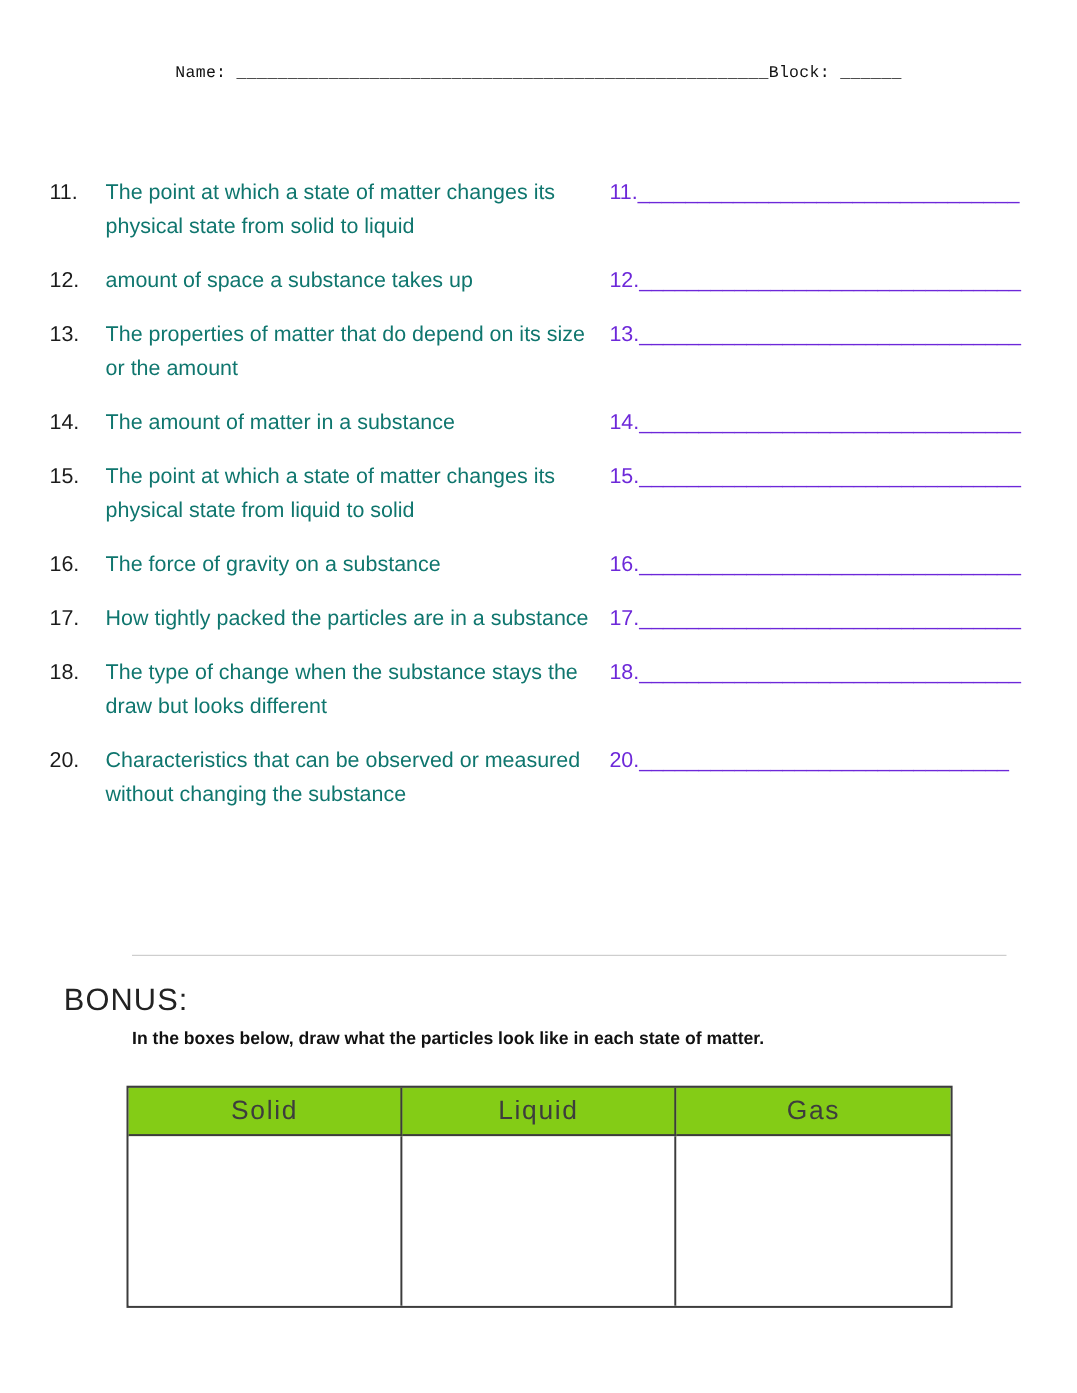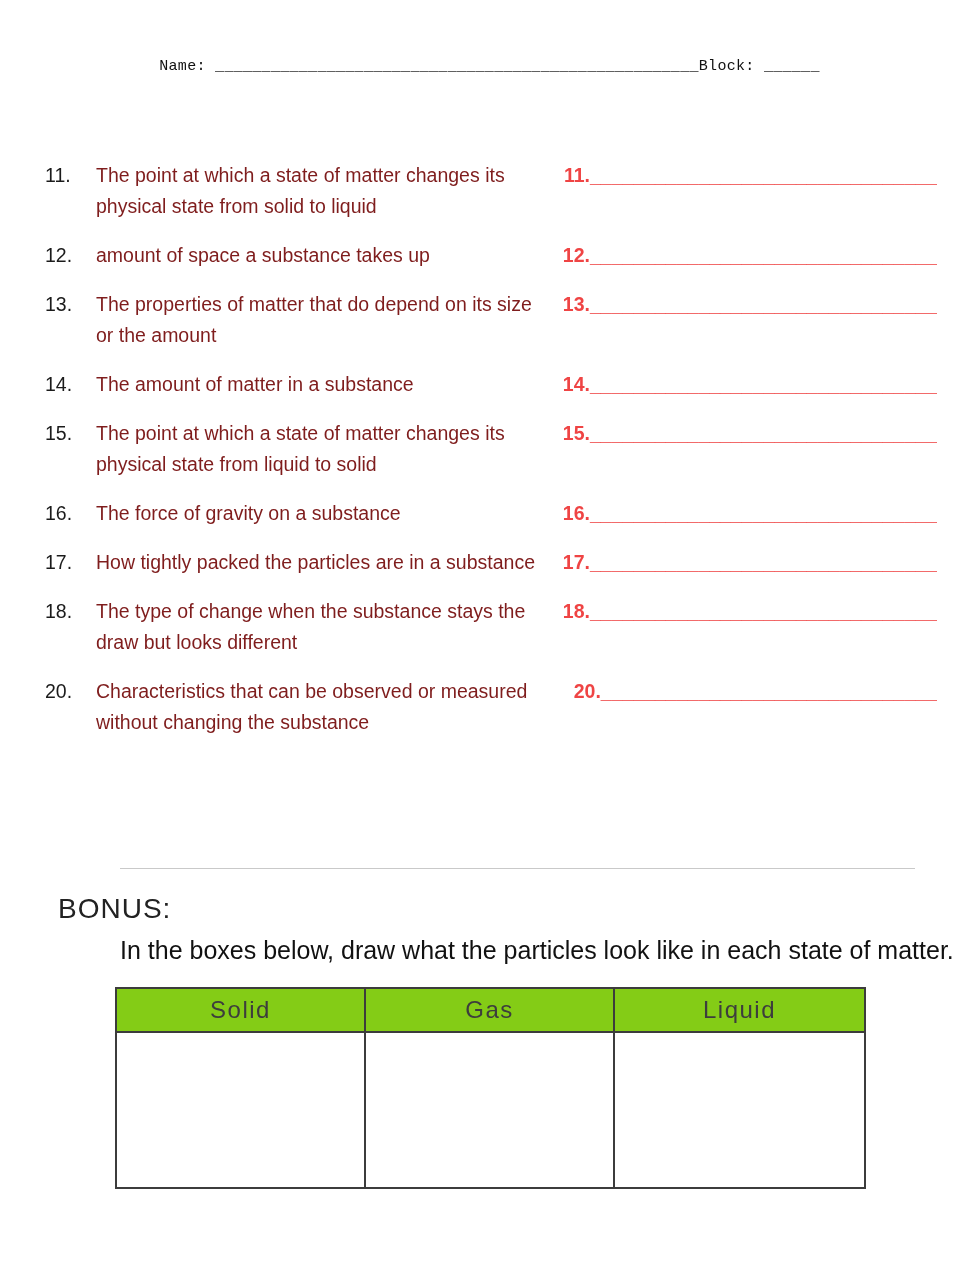--- a/index.html
+++ b/index.html
@@ -17,40 +17,40 @@
   .name-field{white-space:nowrap;letter-spacing:.3px;}
   .block-field{white-space:nowrap;letter-spacing:.3px;}
 
   
   .questions{position:absolute;top:148px;left:45px;width:892px;margin-top:12px;}
   .q-row{
     display:flex;align-items:flex-start;
     margin-bottom:18px;font-size:19.5px;line-height:31px;
   }
   .q-num{width:51px;flex:0 0 51px;color:#1b1b1b;}
-  .q-text{width:440px;flex:0 0 440px;color:#7f1d1d;}
+  .q-text{width:440px;flex:0 0 440px;color:#0f766e;}
   .q-answer{
-    flex:1;font-weight:bold;white-space:nowrap;overflow:hidden;
-    padding-left:18px;color:#ef4444;text-align:right;
+    flex:1;font-weight:normal;white-space:nowrap;overflow:hidden;
+    padding-left:18px;color:#6d28d9;
   }
 
   
   .divider{
     position:absolute;top:868px;left:120px;width:795px;height:0;
     border-top:1px solid #c9c9c9;
   }
 
   
   .bonus-title{
     position:absolute;top:893px;left:58px;
     font-size:28px;letter-spacing:1px;color:#222;text-align:right;
   }
   .bonus-instruction{
     position:absolute;top:936px;left:120px;
-    font-size:25px;font-weight:normal;color:#111;
+    font-size:16px;font-weight:bold;color:#111;
   }
 
   
   .particle-table{
     position:absolute;top:987px;left:115px;width:747px;
     display:grid;grid-template-columns:1fr 1fr 1fr;
     border:2px solid #3c3c3c;
   }
   .pt-head{
     height:42px;display:flex;align-items:center;justify-content:center;
@@ -132,20 +132,20 @@
     </div>
   </div>
 
   <div class="divider"></div>
 
   <div class="bonus-title">BONUS:</div>
   <div class="bonus-instruction">In the boxes below, draw what the particles look like in each state of matter.</div>
 
   <div class="particle-table">
     <div class="pt-head">Solid</div>
+    <div class="pt-head">Liquid</div>
     <div class="pt-head">Gas</div>
-    <div class="pt-head">Liquid</div>
     <div class="pt-cell"></div>
     <div class="pt-cell"></div>
     <div class="pt-cell"></div>
   </div>
 
 </div>
 
 </body></html>

